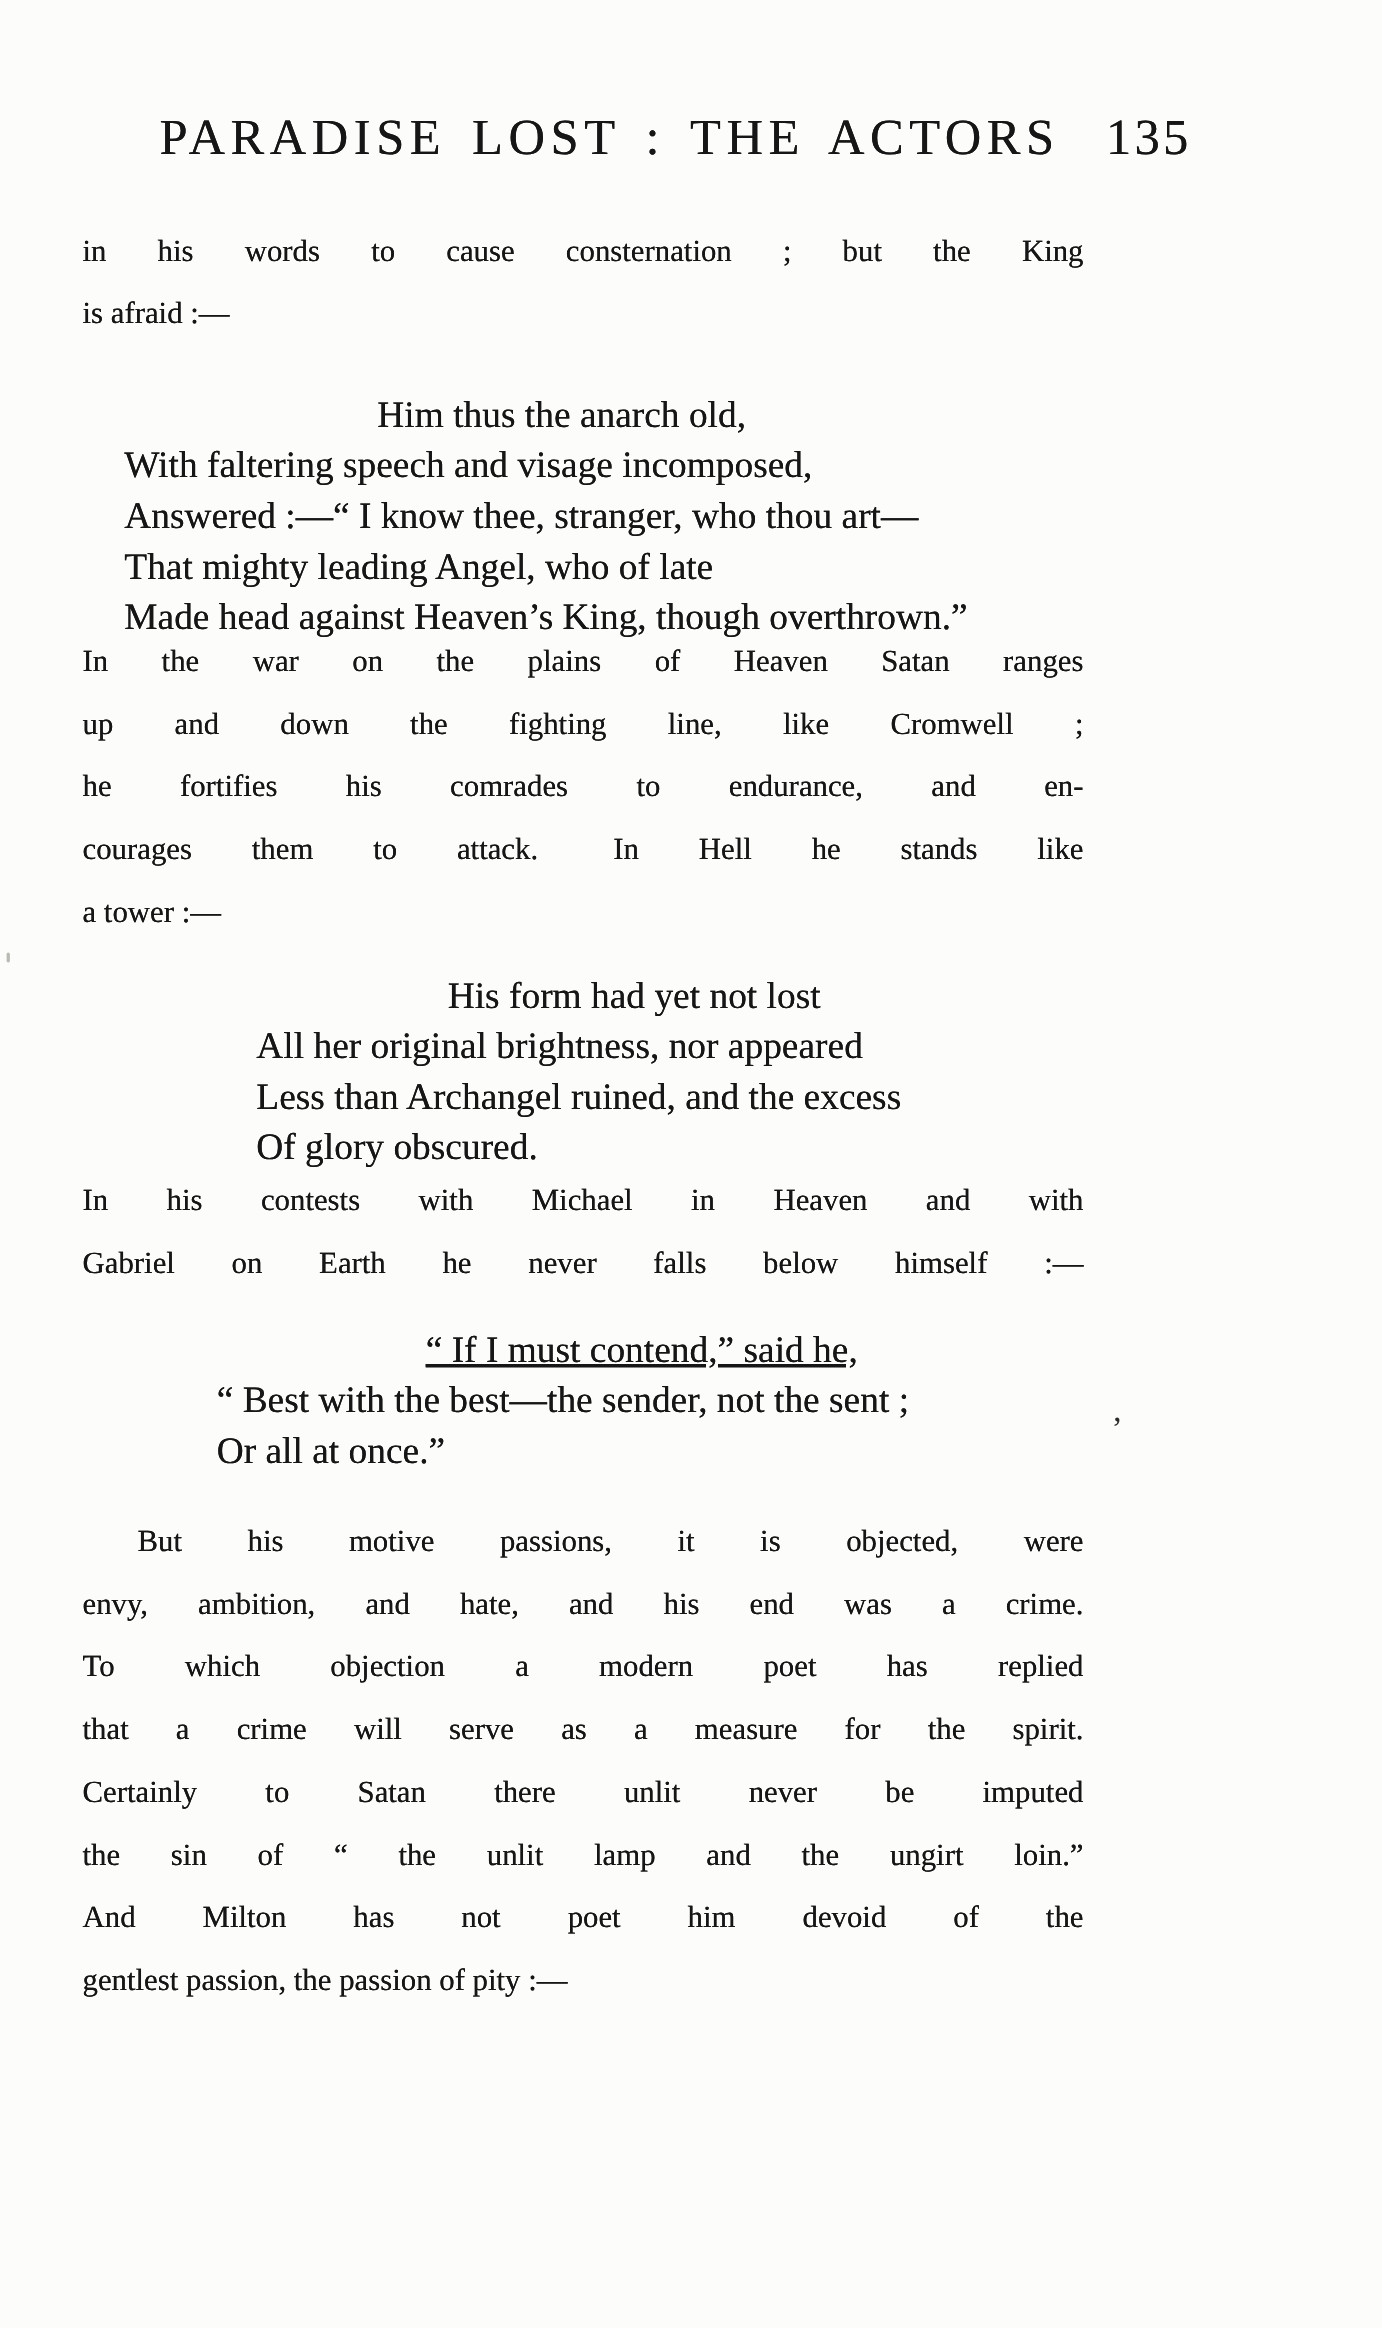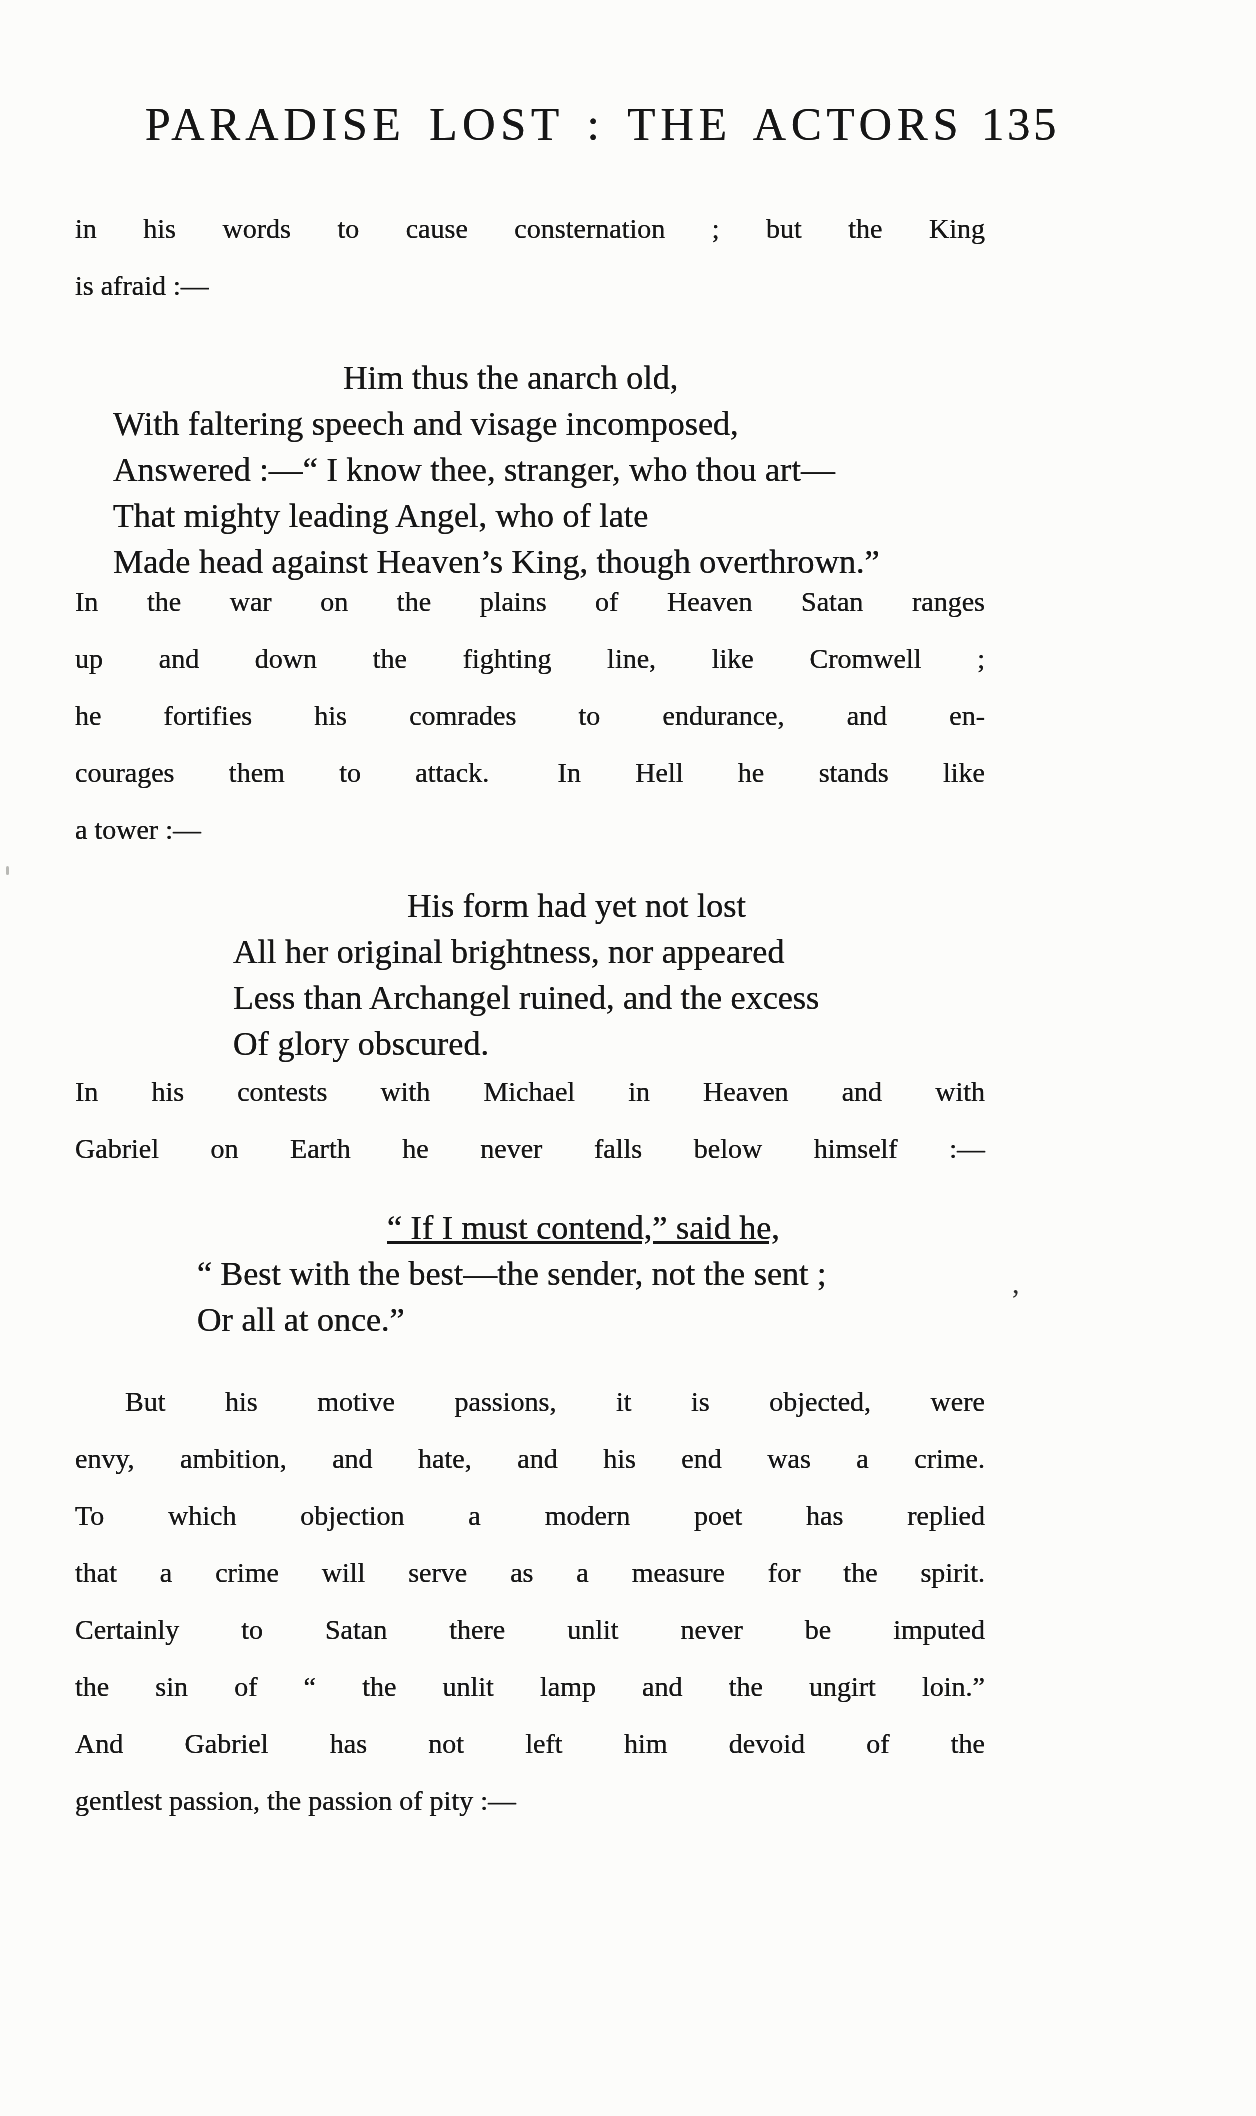--- a/index.html
+++ b/index.html
@@ -23,21 +23,21 @@
   .running-header {
     top: 98px;
     left: 145px;
     font-size: 46px;
     letter-spacing: 5px;
     word-spacing: 7px;
     white-space: nowrap;
     text-shadow: 0 0 0.6px currentColor;
   }
   .running-header .pagenum {
-    margin-left: 18px;
+    margin-left: 42px;
     letter-spacing: 3px;
     font-family: Liberation Serif, serif;
   }
 
   
   .prose {
     font-size: 28px;
     line-height: 57px;
     width: 910px;
     left: 75px;
@@ -140,20 +140,20 @@
     <div class="vln">Or all at once.”</div>
   </div>
 
   <div class="block prose" id="para4" style="top:1373px;">
     <div class="ln indent1">But his motive passions, it is objected, were</div>
     <div class="ln">envy, ambition, and hate, and his end was a crime.</div>
     <div class="ln">To which objection a modern poet has replied</div>
     <div class="ln">that a crime will serve as a measure for the spirit.</div>
     <div class="ln">Certainly to Satan there unlit never be imputed</div>
     <div class="ln">the sin of “ the unlit lamp and the ungirt loin.”</div>
-    <div class="ln">And Gabriel has not left him devoid of the</div>
+    <div class="ln">And Milton has not poet him devoid of the</div>
     <div class="ln short">gentlest passion, the passion of pity :—</div>
   </div>
 
   <div class="stray-comma">,</div>
   <div class="margin-speck"></div>
 
 </div>
 
 </body></html>

